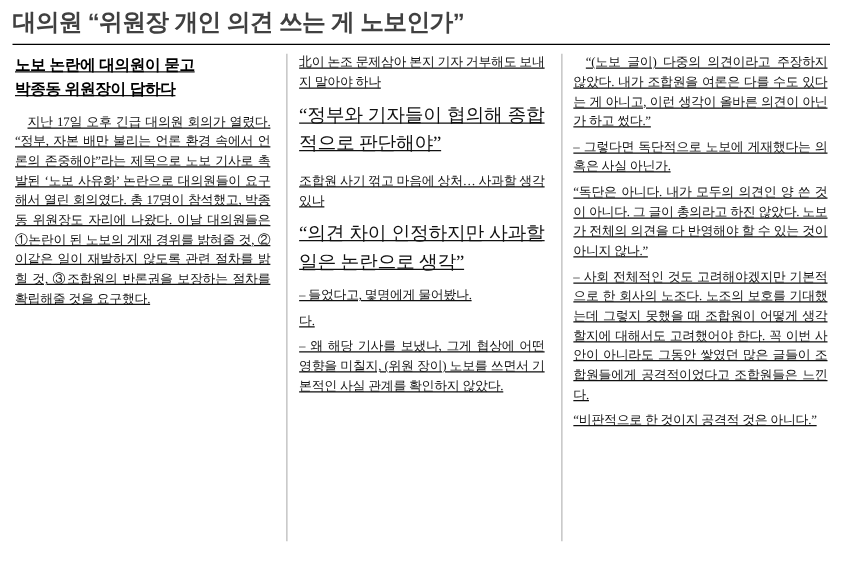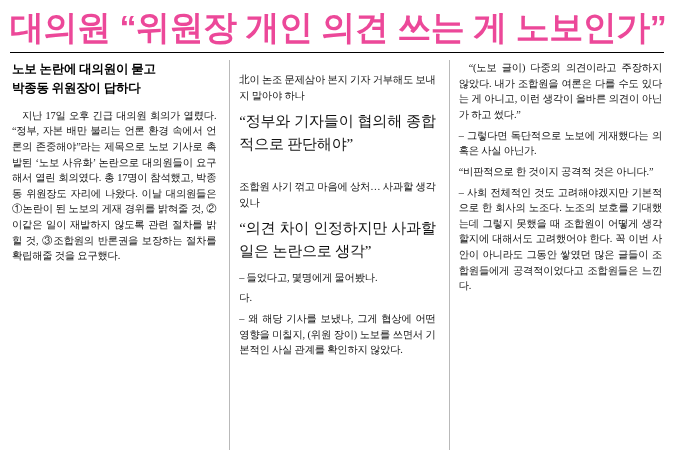--- a/index.html
+++ b/index.html
@@ -17,36 +17,37 @@
   .page {
     position: relative;
     width: 674px;
     height: 469px;
     box-sizing: border-box;
     padding: 6px 10px 4px 10px;
   }
   .headline {
     font-family: "Liberation Sans", sans-serif;
     font-weight: bold;
-    font-size: 34px;
+    font-size: 19px;
     line-height: 1.12;
     letter-spacing: -0.5px;
-    color: #ec4899;
+    color: #404040;
     margin: 2px 0 6px 0;
     white-space: nowrap;
   }
   .rule {
     border: 0;
     border-top: 1.5px solid #000;
     margin: 2px 0 7px 0;
   }
   .columns {
     display: flex;
     gap: 4px;
     height: 390px;
+    text-decoration: underline;
   }
   .col {
     box-sizing: border-box;
     width: 33.33%;
     padding: 0 9px;
     position: relative;
   }
   .col + .col {
     border-left: 1px solid #b9b9b9;
   }
@@ -77,21 +78,21 @@
     line-height: 1.52;
     text-align: justify;
     margin: 0 0 7px 0;
     letter-spacing: -0.2px;
     word-break: break-all;
   }
   p.lead {
     font-size: 10.3px;
     line-height: 1.52;
     text-align: justify;
-    margin: 12px 0 7px 0;
+    margin: 0 0 7px 0;
     letter-spacing: -0.2px;
     word-break: break-all;
   }
   .spacer-sm { height: 4px; }
 </style>
 </head>
 <body>
 
 <div class="page">
 
@@ -113,18 +114,19 @@
       <p class="lead">조합원 사기 꺾고 마음에 상처… 사과할 생각 있나</p>
       <p class="quote">“의견 차이 인정하지만 사과할 일은 논란으로 생각”</p>
       <p class="body">– 들었다고, 몇명에게 물어봤나.</p>
     <p class="body">다.</p>
         <p class="body">– 왜 해당 기사를 보냈나, 그게 협상에 어떤 영향을 미칠지, (위원 장이) 노보를 쓰면서 기본적인 사실 관계를 확인하지 않았다.</p>
       </div>
 
     <div class="col">
       <p class="body indent">“(노보 글이) 다중의 의견이라고 주장하지 않았다. 내가 조합원을 여론은 다를 수도 있다는 게 아니고, 이런 생각이 올바른 의견이 아닌가 하고 썼다.”</p>
       <p class="body">– 그렇다면 독단적으로 노보에 게재했다는 의혹은 사실 아닌가.</p>
+      <p class="body">“독단은 아니다. 내가 모두의 의견인 양 쓴 것이 아니다. 그 글이 총의라고 하진 않았다. 노보가 전체의 의견을 다 반영해야 할 수 있는 것이 아니지 않나.”</p>
+      <p class="body">– 사회 전체적인 것도 고려해야겠지만 기본적으로 한 회사의 노조다. 노조의 보호를 기대했는데 그렇지 못했을 때 조합원이 어떻게 생각할지에 대해서도 고려했어야 한다. 꼭 이번 사안이 아니라도 그동안 쌓였던 많은 글들이 조합원들에게 공격적이었다고 조합원들은 느낀다.</p>
       <p class="body">“비판적으로 한 것이지 공격적 것은 아니다.”</p>
-      <p class="body">– 사회 전체적인 것도 고려해야겠지만 기본적으로 한 회사의 노조다. 노조의 보호를 기대했는데 그렇지 못했을 때 조합원이 어떻게 생각할지에 대해서도 고려했어야 한다. 꼭 이번 사안이 아니라도 그동안 쌓였던 많은 글들이 조합원들에게 공격적이었다고 조합원들은 느낀다.</p>
     </div>
 
   </div>
 </div>
 
 </body></html>

